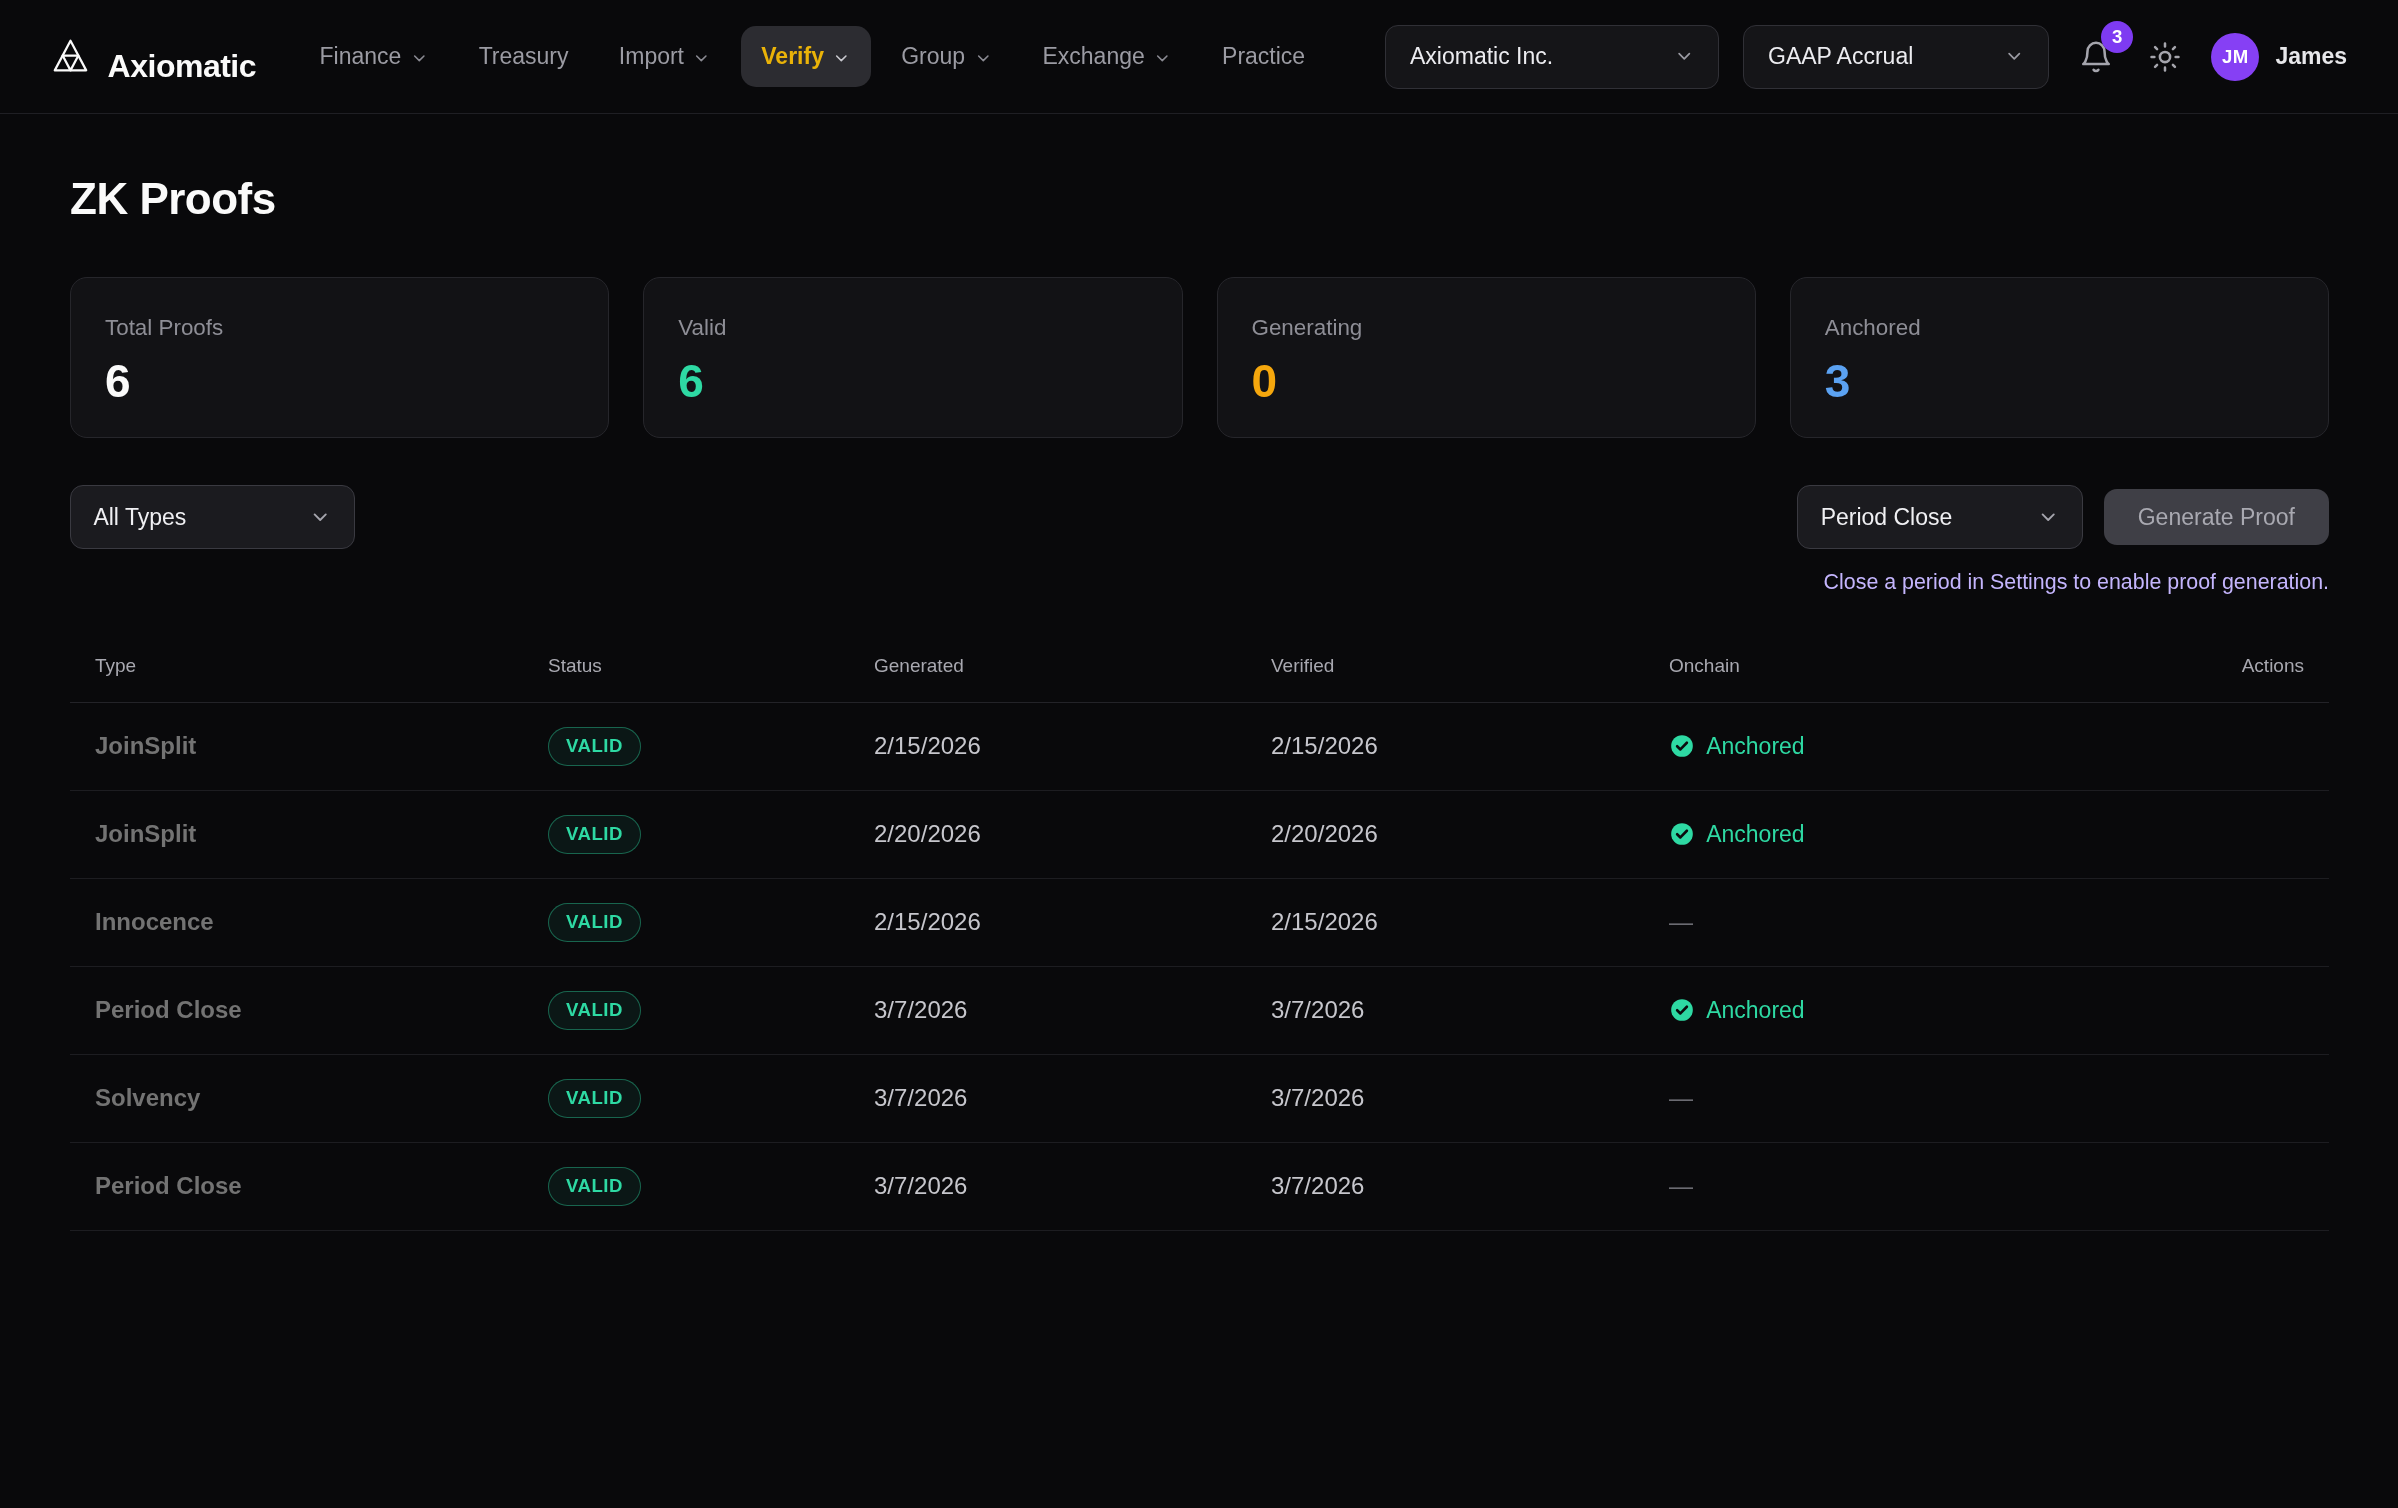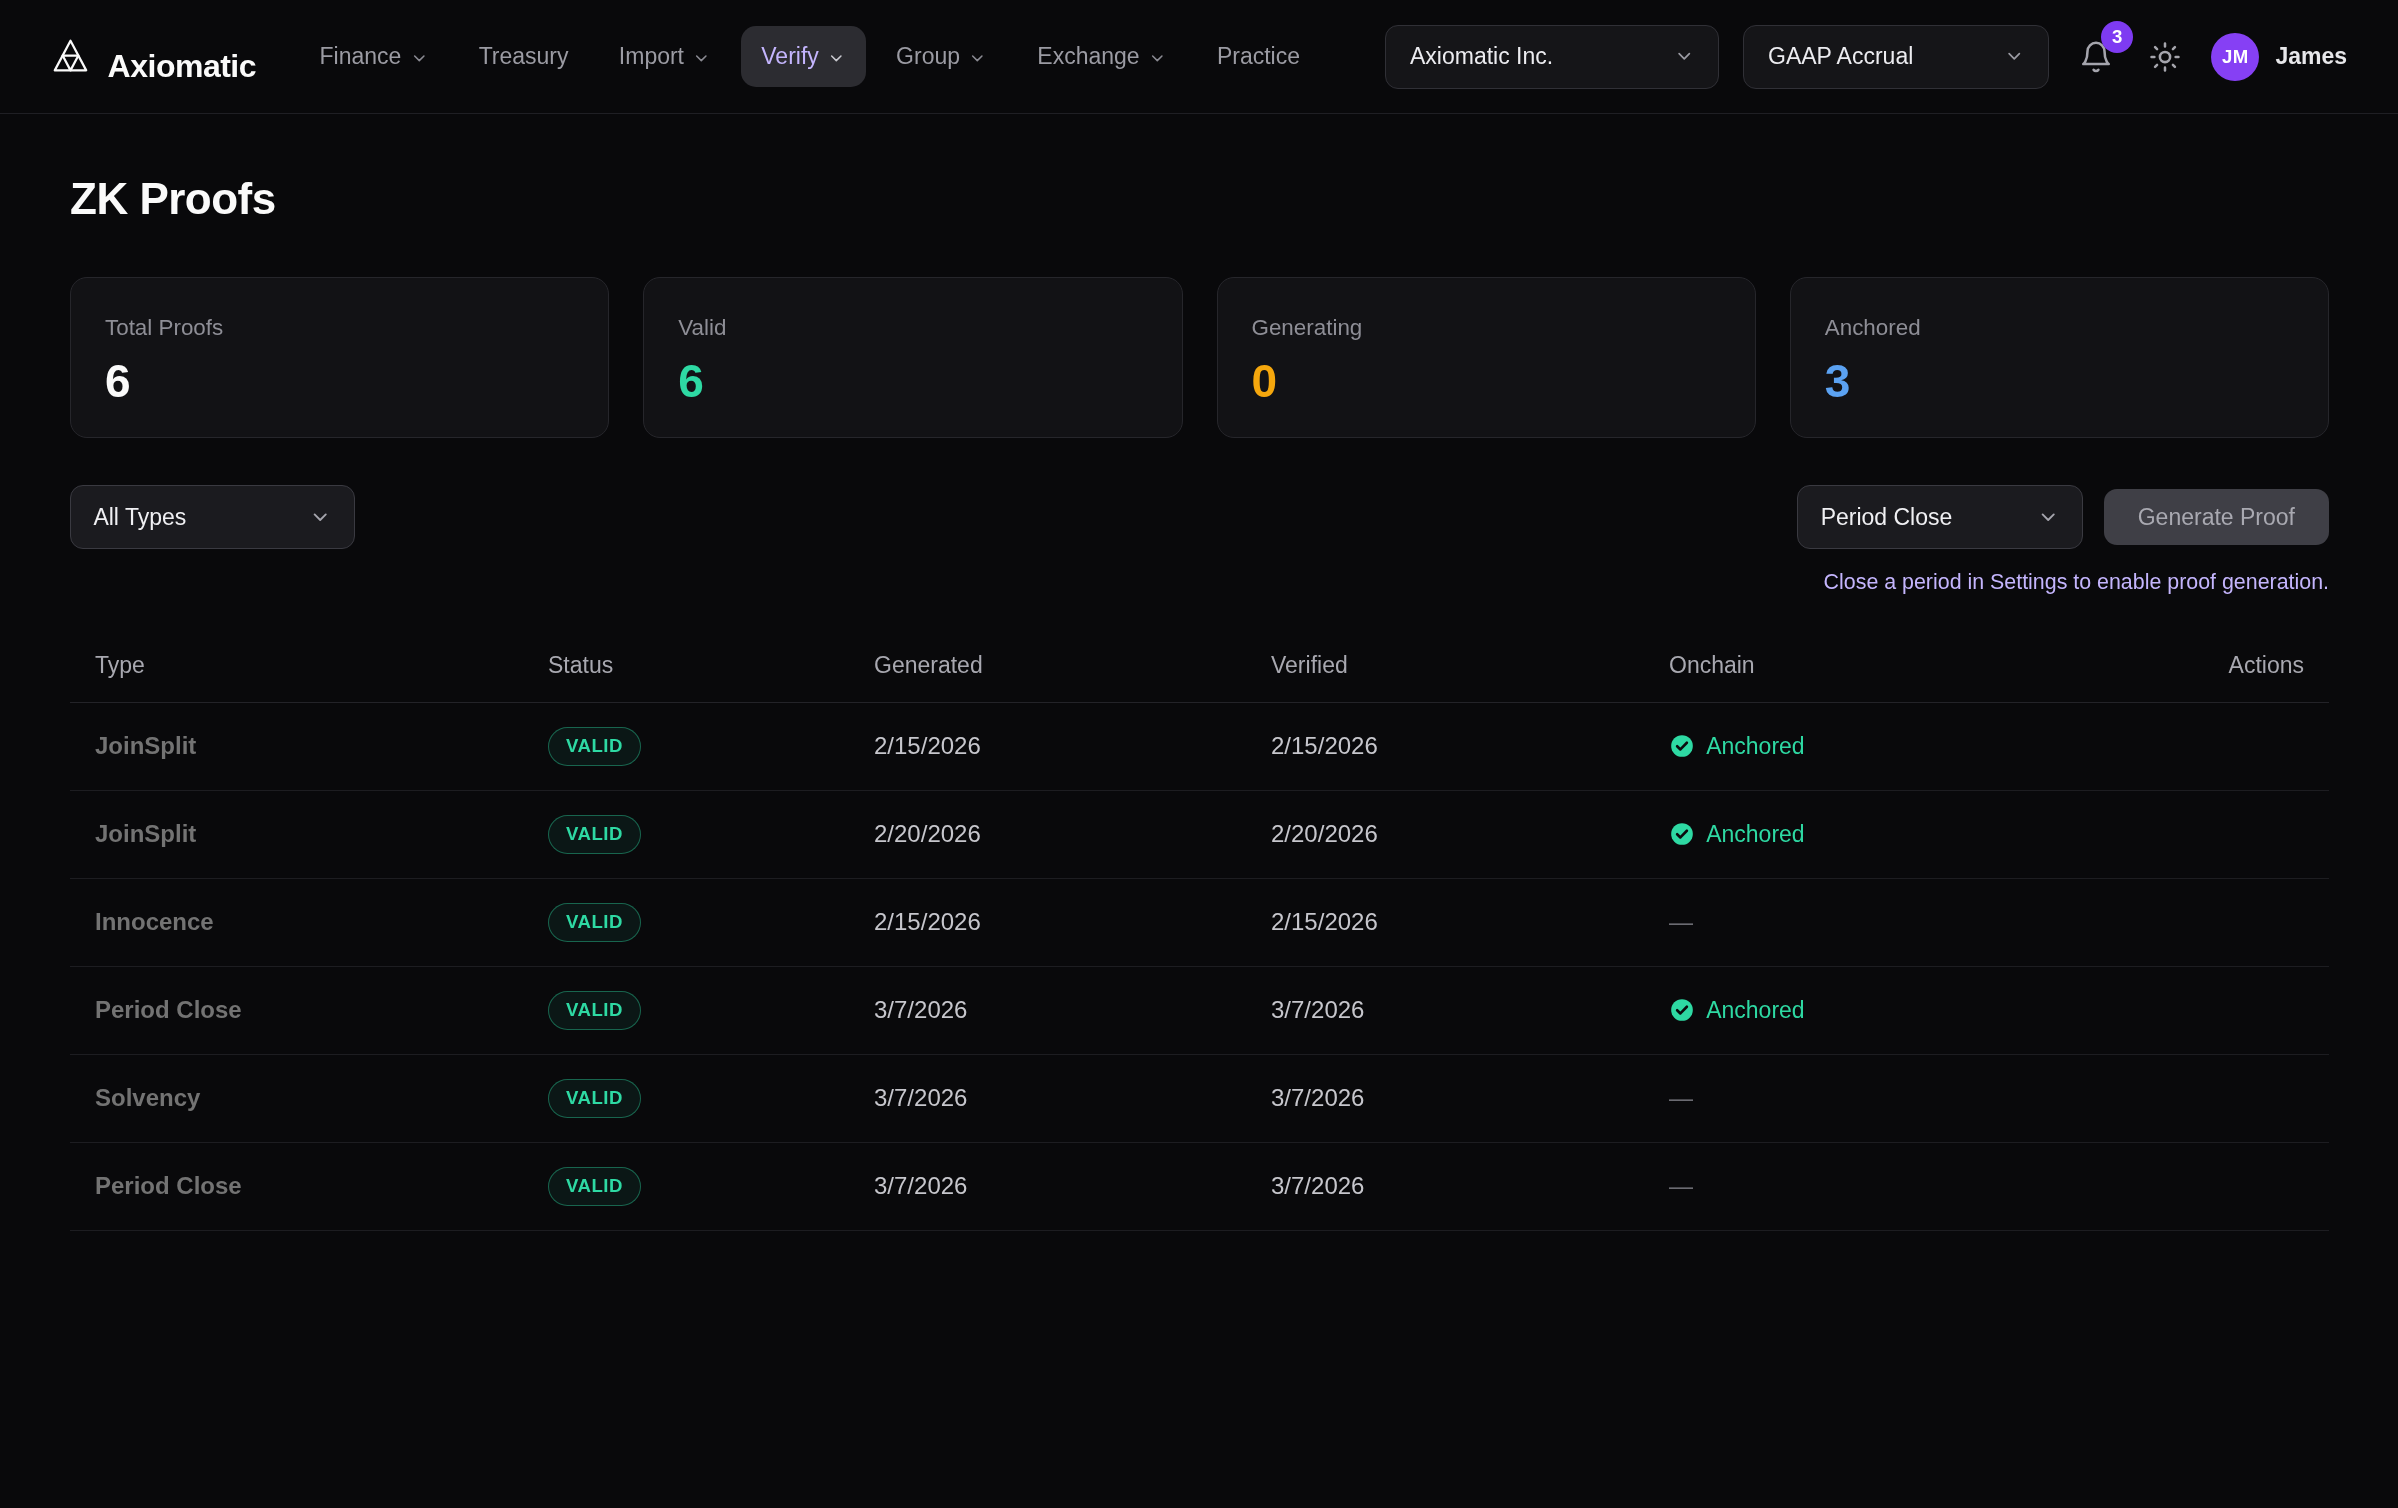--- a/index.html
+++ b/index.html
@@ -21,21 +21,21 @@
     gap:17px;
   }
   .brand { display:flex; align-items:center; gap:18.6px; cursor:pointer; }
   .brand-name { font-size:32px; font-weight:700; letter-spacing:-0.5px; color:#fafafa;margin-top:20px; }
   .nav { display:flex; align-items:center; margin-left:26px; gap:9.3px;text-align:center; }
   .nav-item {
     display:flex; align-items:center; gap:8.4px;
     padding:17px 20.5px; border-radius:15px;
     font-size:23px; color:#9b9ba3; cursor:pointer; white-space:nowrap;
   }
-  .nav-item.active { background:#2c2c31; color:#c4b5fd; }
+  .nav-item.active { background:#2c2c31; color:#eab308;font-weight:bold; }
   .nav-item .chev { color:#8a8a92; margin-top:2.8px; }
   .nav-item.active .chev { color:#c9c9cf; }
 
   .topbar-right { margin-left:auto; display:flex; align-items:center; gap:24px; }
   .hdr-select {
     display:flex; align-items:center; justify-content:space-between;
     height:64px; border:0.9px solid #303036; background:#151518;
     border-radius:13px; padding:0 24px; font-size:23px; color:#ececf0;
     cursor:pointer; white-space:nowrap;
   }
@@ -90,21 +90,21 @@
   .gen-note { margin-top:20.5px; text-align:right; font-size:21.4px; color:#c4b5fd; }
 
   
   .table { margin-top:35px; }
   .t-head, .t-row {
     display:grid;
     grid-template-columns:453px 326px 397px 398px 413px 1fr;
     align-items:center; padding:0 25px;
   }
   .t-head { height:73px; border-bottom:0.9px solid #232328; }
-  .t-head .th { font-size:23px; font-weight:500; color:#a8a8b0; }
+  .t-head .th { font-size:19px; font-weight:500; color:#a8a8b0; }
   .t-head .th:last-child { text-align:right; }
   .t-row { height:88px; border-bottom:0.9px solid #1d1d21; }
   .cell-type { font-size:24px; font-weight:600; color:#737373; }
   .cell-date { font-size:24px; color:#c6c6cc; }
   .badge-valid {
     display:inline-flex; align-items:center;
     padding:7.5px 17px; border-radius:931px;
     border:1.9px solid rgba(46,217,163,0.4);
     background:rgba(46,217,163,0.07);
     color:#2ed9a3; font-size:18.6px; font-weight:600; letter-spacing:0.5px;

